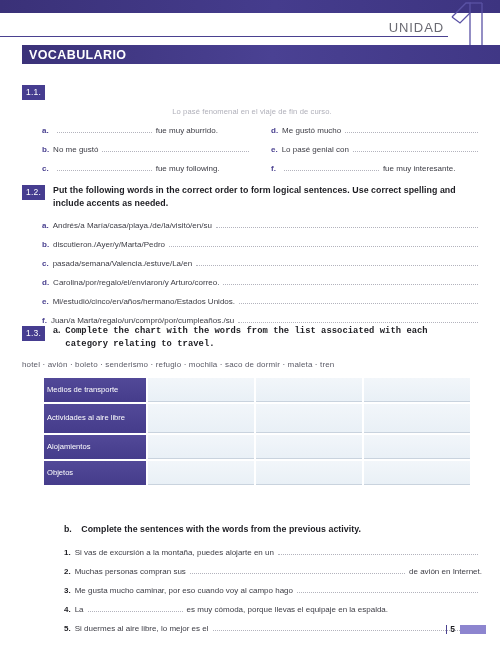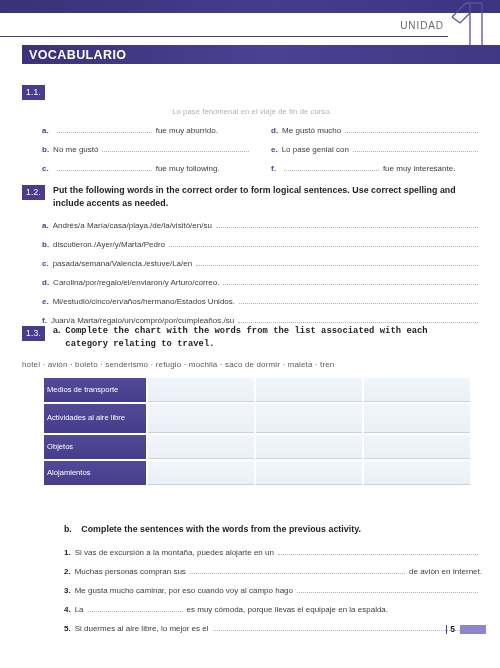--- a/index.html
+++ b/index.html
@@ -30,21 +30,21 @@
     position: absolute;
     top: 14px;
     left: 0;
     width: 500px;
     height: 28px;
   }
   .unidad-label {
     position: absolute;
     right: 56px;
     top: 6px;
-    font-size: 10px;
+    font-size: 13px;
     letter-spacing: 0.9px;
     color: #6a6a72;
     font-family: "Liberation Sans", sans-serif;
   }
   .unidad-rule {
     position: absolute;
     left: 0;
     right: 52px;
     top: 22px;
     height: 1px;
@@ -356,27 +356,27 @@
       <td class="cell"></td>
       <td class="cell"></td>
     </tr>
     <tr class="tall">
       <td class="cat">Actividades al aire libre</td>
       <td class="cell"></td>
       <td class="cell"></td>
       <td class="cell"></td>
     </tr>
     <tr>
-      <td class="cat">Objetos</td>
+      <td class="cat">Alojamientos</td>
       <td class="cell"></td>
       <td class="cell"></td>
       <td class="cell"></td>
     </tr>
     <tr>
-      <td class="cat">Alojamientos</td>
+      <td class="cat">Objetos</td>
       <td class="cell"></td>
       <td class="cell"></td>
       <td class="cell"></td>
     </tr>
   </tbody>
     </table>
 </div>
 
 <div class="ex" style="top:518px;">
   <div style="margin-left:42px;">

